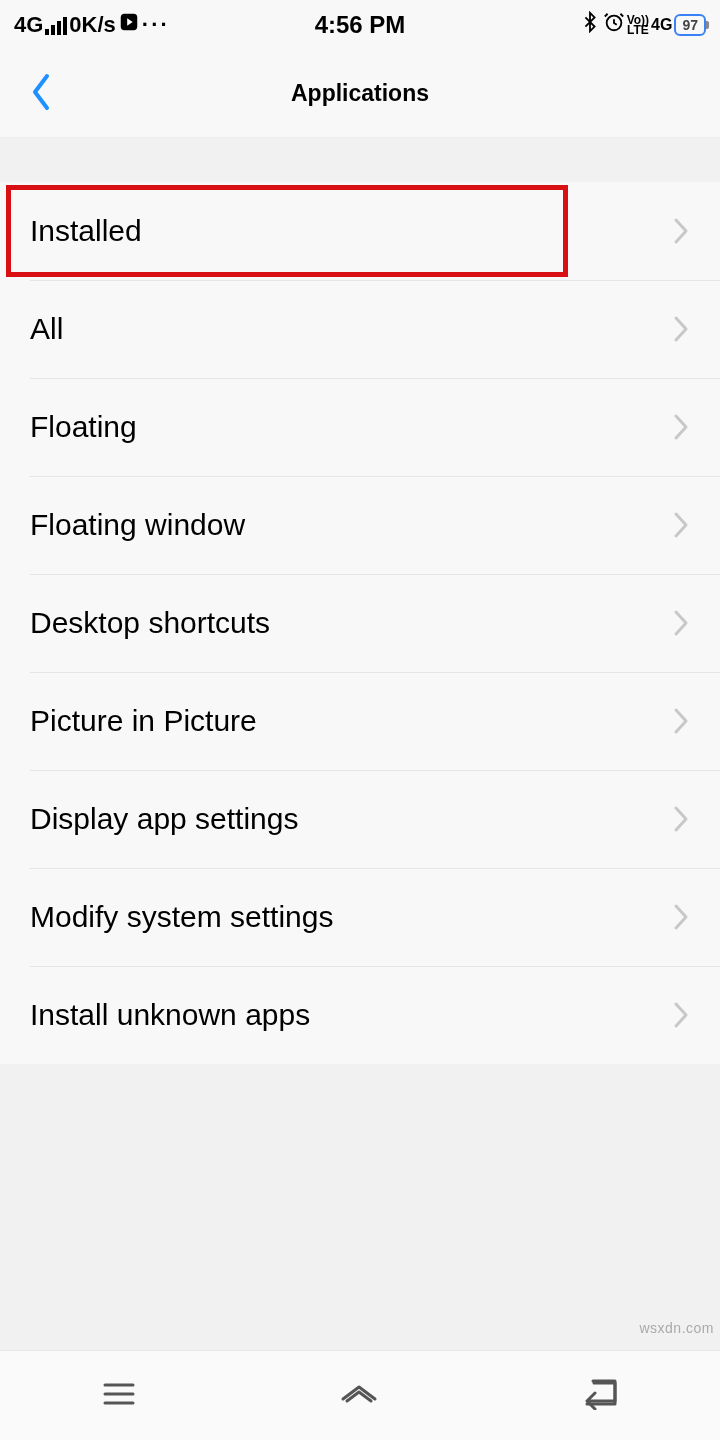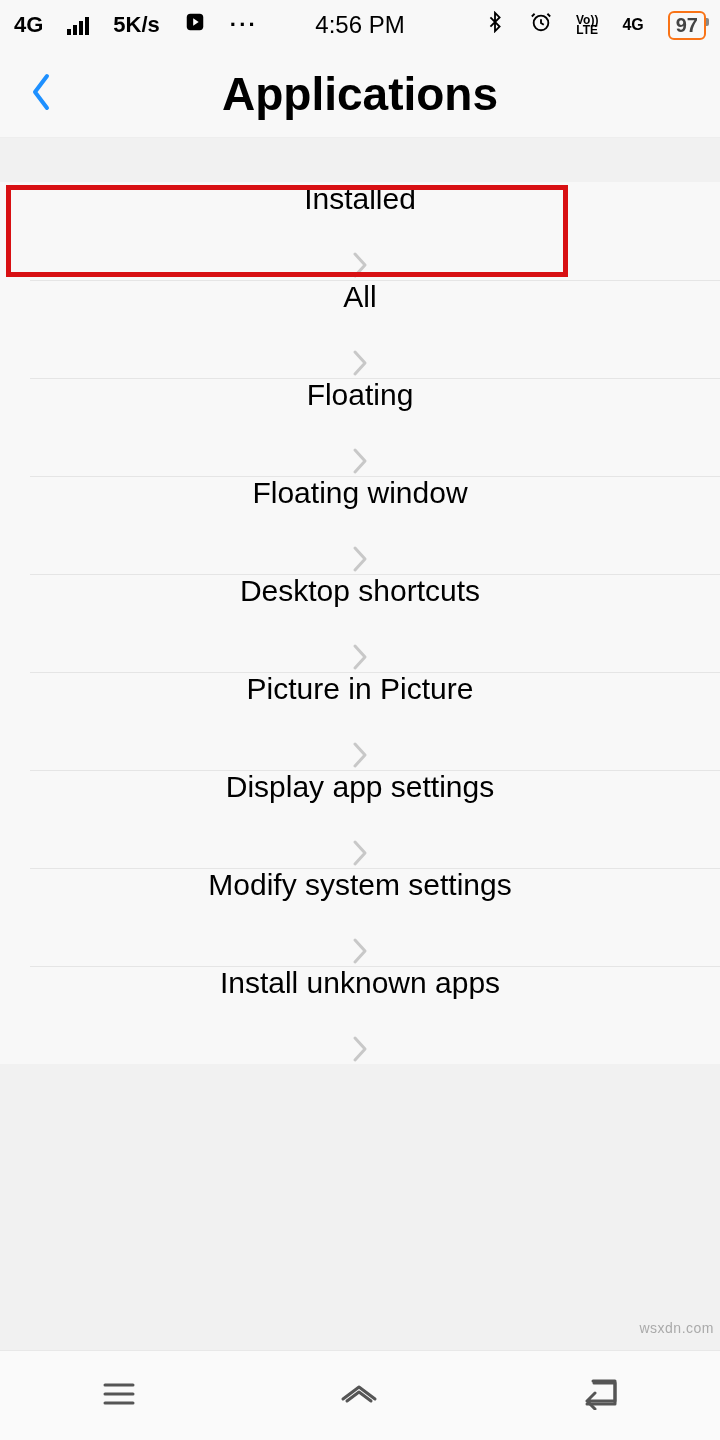--- a/index.html
+++ b/index.html
@@ -19,21 +19,21 @@
       align-items: center;
       justify-content: space-between;
       padding: 0 14px;
       font-size: 22px;
       font-weight: 600;
       background: #f8f8f8;
     }
     .status-left, .status-right {
       display: flex;
       align-items: center;
-      gap: 24px;
+      gap: 2px;
       justify-content: flex-end;
     }
     .signal-bars {
       display: inline-flex;
       align-items: flex-end;
       gap: 2px;
       height: 20px;
     }
     .signal-bars span {
       width: 4px;
@@ -42,30 +42,30 @@
     }
     .signal-bars span:nth-child(1){height:6px}
     .signal-bars span:nth-child(2){height:10px}
     .signal-bars span:nth-child(3){height:14px}
     .signal-bars span:nth-child(4){height:18px}
     .status-center {
       position: absolute;
       left: 0; right: 0;
       text-align: center;
       font-size: 24px;
-      font-weight: 400;
+      font-weight: 700;
       pointer-events: none;
     }
     .battery {
       display: inline-flex;
       align-items: center;
-      border: 2px solid #f97316;
+      border: 2px solid #3b82f6;
       border-radius: 6px;
       padding: 1px 6px;
-      font-size: 20px;
+      font-size: 14px;
       position: relative;
       color:#444;
     }
     .battery::after{
       content:"";
       position:absolute;
       right:-5px; top:5px;
       width:3px; height:8px;
       background:#888;
       border-radius:0 2px 2px 0;
@@ -86,41 +86,40 @@
       background: #f8f8f8;
       border-bottom: 1px solid #eee;
     }
     .back-btn {
       position: absolute;
       left: 28px;
       top: 50%;
       transform: translateY(-50%);
     }
     .title-bar h1 {
-      font-size: 46px;
+      font-size: 23px;
       font-weight: 700;
     }
     .spacer {
       height: 44px;
       background: #f1f1f1;
     }
     
     .list {
       background: #f8f8f8;
     }
     .row {
       display: flex;
       align-items: center;
       justify-content: space-between;
       height: 98px;
       padding: 0 30px;
       font-size: 30px;
       position: relative;
       background:#f8f8f8;
-      flex-direction:column;
     }
     .row + .row::before {
       content: "";
       position: absolute;
       left: 30px; right: 0; top: 0;
       height: 1px;
       background: #e5e5e5;
     }
     .chevron svg { display:block; }
     .highlight {
@@ -158,21 +157,21 @@
 
 <div class="status-bar">
   <div class="status-left">
     <span>4G</span>
     <span class="signal-bars">
         <span></span>
         <span></span>
         <span></span>
         <span></span>
       </span>
-    <span>5K/s</span>
+    <span>0K/s</span>
     <span>
       <svg width="22" height="22" viewBox="0 0 24 24">
           <rect x="3" y="3" width="18" height="18" rx="4" fill="#000"></rect>
           <polygon points="10,8 10,16 16,12" fill="#fff"></polygon>
         </svg>
     </span>
     <span class="dots">···</span>
   </div>
   <div class="status-center">4:56 PM</div>
   <div class="status-right">

